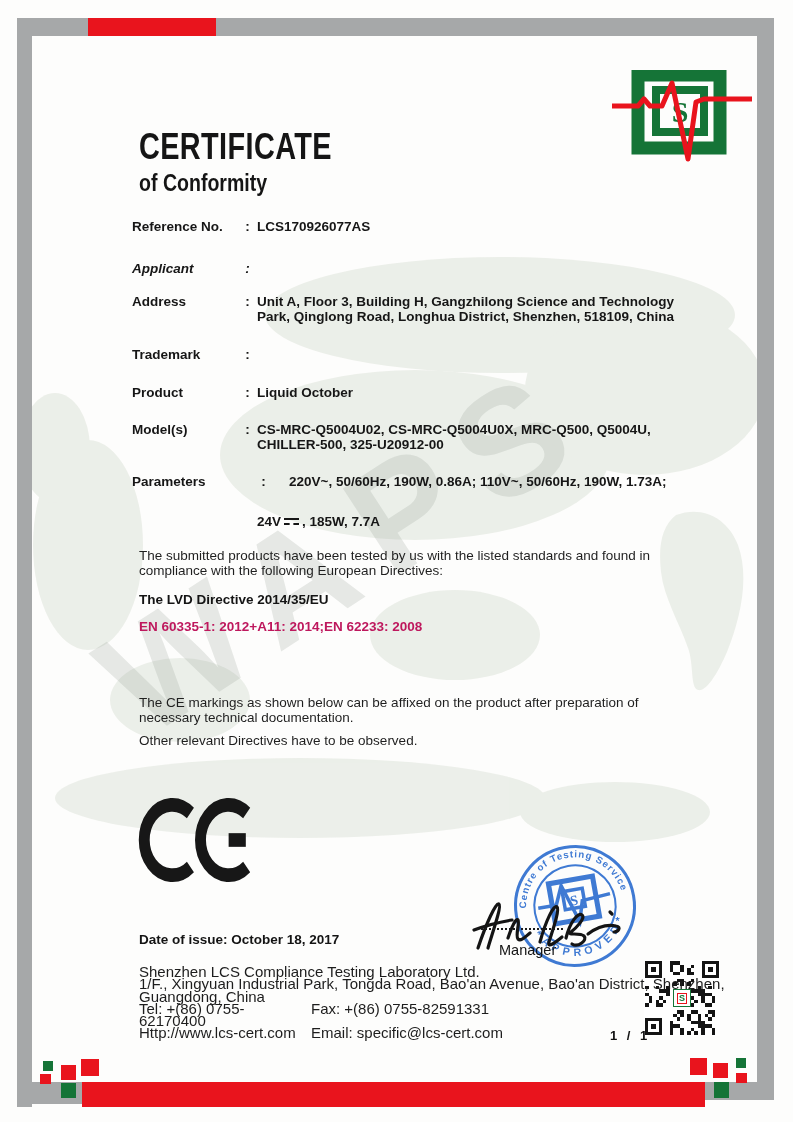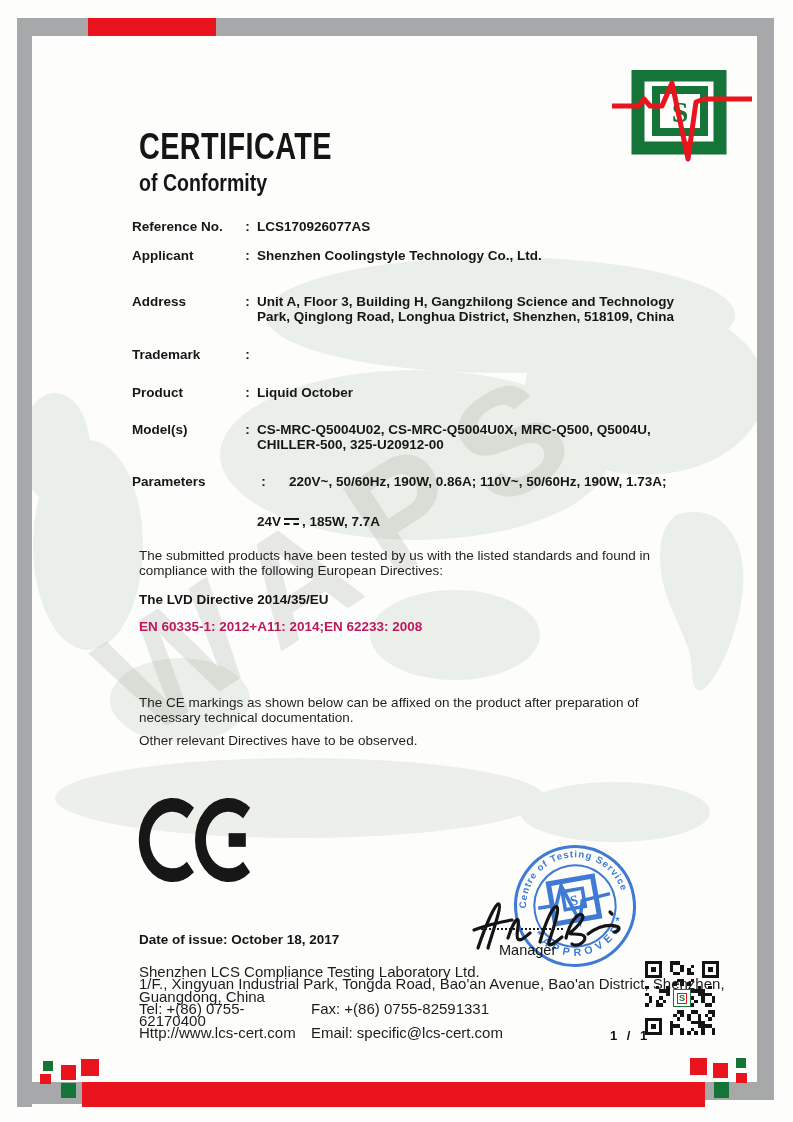--- a/index.html
+++ b/index.html
@@ -113,24 +113,23 @@
     </svg>
 
     <div class="title">CERTIFICATE</div>
     <div class="subtitle">of Conformity</div>
 
     <div class="row" style="top:220px;">
       <span class="lbl">Reference No.</span>
       <span class="colon">:</span>
       <span class="val">LCS170926077AS</span>
     </div>
-    <div class="row" style="top:249px;">
+    <div class="row" style="top:262px;font-style:italic;">
       <span class="lbl">Applicant</span>
       <span class="colon">:</span>
-      <span class="val">Shenzhen Coolingstyle Technology Co., Ltd.</span>
     </div>
     <div class="row" style="top:295px;">
       <span class="lbl">Address</span>
       <span class="colon">:</span>
       <span class="val">Unit A, Floor 3, Building H, Gangzhilong Science and Technology Park, Qinglong Road, Longhua District, Shenzhen, 518109, China</span>
     </div>
     <div class="row" style="top:348px;">
       <span class="lbl">Trademark</span>
       <span class="colon">:</span>
     </div>

